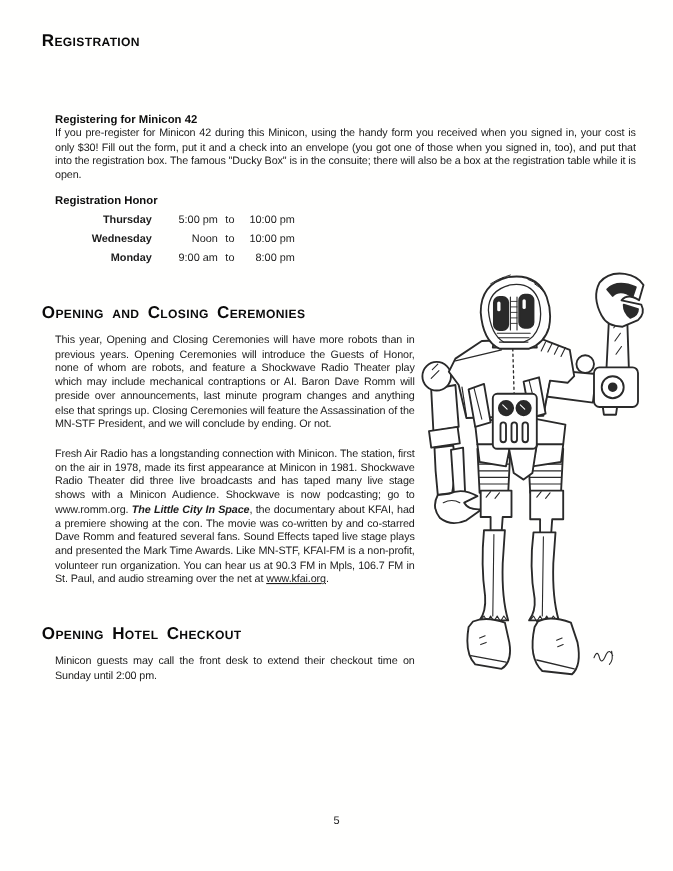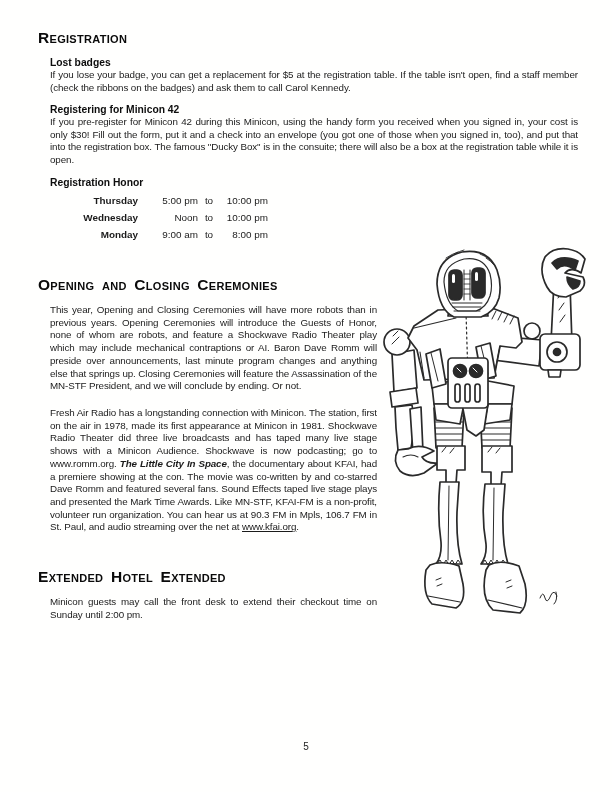--- a/index.html
+++ b/index.html
@@ -32,24 +32,20 @@
   .robot-wrap{position:absolute;left:380px;top:246px;width:226px;height:372px;}
   .pagenum{position:absolute;left:0;top:741px;width:612px;text-align:center;font-size:10px;color:#222;margin:0;}
 </style>
 </head>
 <body>
 
 <div class="page">
 
   <h1 class="h1" style="left:38px;top:29px">Registration</h1>
 
-  <div class="block wide" style="left:50px;top:57px">
-    <p class="subhead">Lost badges</p>
-    <p class="body">If you lose your badge, you can get a replacement for $5 at the registration table. If the table isn't open, find a staff member (check the ribbons on the badges) and ask them to call Carol Kennedy.</p>
-  </div>
 
   <div class="block wide" style="left:50px;top:104px">
     <p class="subhead">Registering for Minicon 42</p>
     <p class="body">If you pre-register for Minicon 42 during this Minicon, using the handy form you received when you signed in, your cost is only $30! Fill out the form, put it and a check into an envelope (you got one of those when you signed in, too), and put that into the registration box. The famous "Ducky Box" is in the consuite; there will also be a box at the registration table while it is open.</p>
   </div>
 
   <div class="block" style="left:50px;top:177px">
     <p class="subhead">Registration Honor</p>
     <div class="hours-grid">
       <div class="hrow">
@@ -76,21 +72,21 @@
   <h1 class="h1" style="left:38px;top:276px">Opening and Closing Ceremonies</h1>
 
   <div class="block narrow" style="left:50px;top:304px">
     <p class="body">This year, Opening and Closing Ceremonies will have more robots than in previous years.  Opening Ceremonies will introduce the Guests of Honor, none of whom are robots, and feature a Shockwave Radio Theater play which may include mechanical contraptions or AI.  Baron Dave Romm will preside over announcements, last minute program changes and anything else that springs up.  Closing Ceremonies will feature the Assassination of the MN-STF President, and we will conclude by ending. Or not.</p>
   </div>
 
   <div class="block narrow" style="left:50px;top:407px">
     <p class="body"><span class="seg-normal">Fresh Air Radio has a longstanding connection with Minicon.  The station, first on the air in 1978, made its first appearance at Minicon in 1981.  Shockwave Radio Theater did three live broadcasts and has taped many live stage shows with a Minicon Audience.  Shockwave is now podcasting; go to www.romm.org.  </span><span class="seg-italic">The Little City In Space</span><span class="seg-normal">, the documentary about KFAI, had a premiere showing at the con.  The movie was co-written by and co-starred Dave Romm and featured several fans.  Sound Effects taped live stage plays and presented the Mark Time Awards.  Like MN-STF, KFAI-FM is a non-profit, volunteer run organization.  You can hear us at 90.3 FM in Mpls, 106.7 FM in St. Paul, and audio streaming over the net at </span><span class="seg-link">www.kfai.org</span><span class="seg-normal">.</span></p>
   </div>
 
-  <h1 class="h1" style="left:38px;top:568px">Extended Hotel Extended</h1>
+  <h1 class="h1" style="left:38px;top:568px">Opening Hotel Checkout</h1>
 
   <div class="block narrow" style="left:50px;top:596px">
     <p class="body">Minicon guests may call the front desk to extend their checkout time on Sunday until 2:00 pm.</p>
   </div>
 
   <div class="robot-wrap">
     <svg viewBox="0 0 226 372" width="226" height="372">
       <g fill="#ffffff" stroke="#2a2a2a" stroke-width="1.7" stroke-linejoin="round" stroke-linecap="round">
 
         <path d="M12 108 L34 104 L37 142 L14 146 Z"></path>

